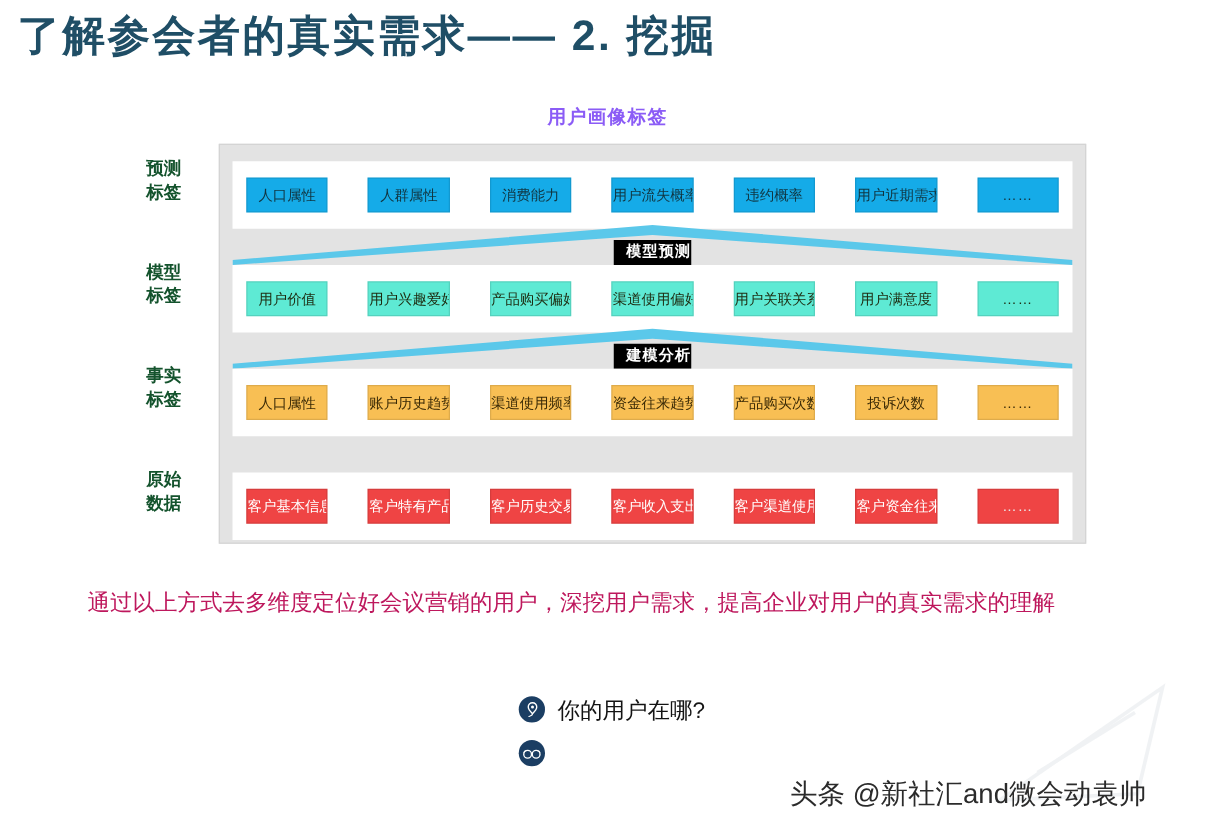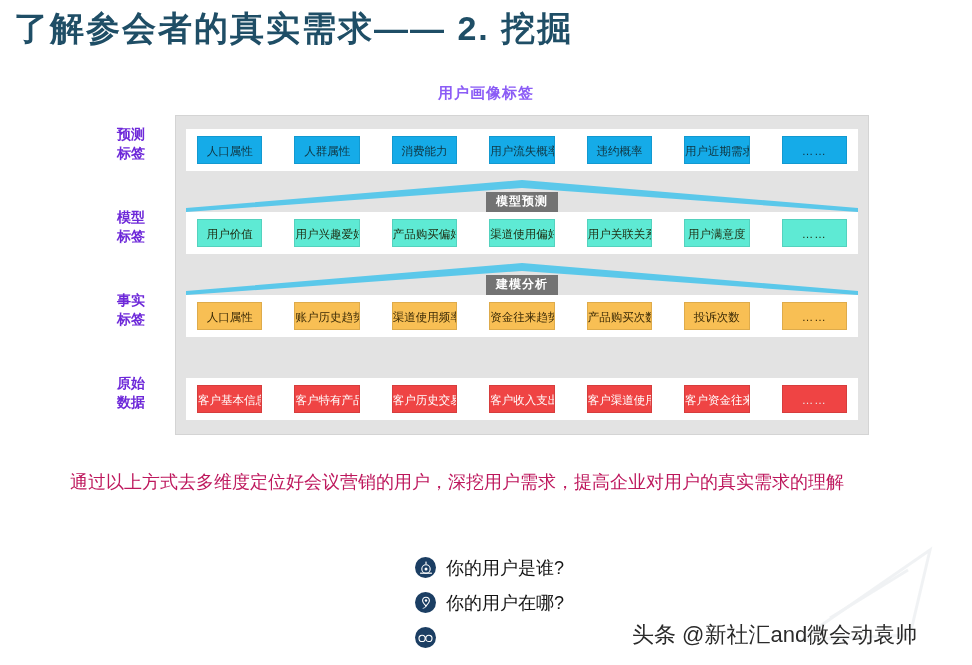--- a/index.html
+++ b/index.html
@@ -64,30 +64,30 @@
     top: 31px;
     width: 72px;
     height: 320px;
   }
   .row-label {
     position: absolute;
     width: 72px;
     text-align: center;
     font-size: 14px;
     font-weight: bold;
-    color: #6d28d9;
+    color: #14532d;
     line-height: 19px;
   }
   .row-label span { display: block; }
 
   .band {
     position: absolute;
     left: 186px;
     width: 672px;
-    height: 42px;
+    height: 54px;
     background: #ffffff;
     display: flex;
     align-items: center;
     padding: 0 8px;
     box-sizing: border-box;
     gap: 26px;
   }
   .chip {
     flex: 1 1 0;
     margin: 0 3px;
@@ -127,25 +127,25 @@
     left: 0;
     top: 0;
     width: 672px;
     height: 34px;
     display: flex;
     align-items: flex-end;
     justify-content: center;
   }
   .arrow-label span {
     display: inline-block;
-    background: #737373;
+    background: #000000;
     color: #ffffff;
     font-size: 12px;
     font-weight: bold;
-    padding: 2px 10px 3px 10px;
+    padding: 2px 0 3px 10px;
     letter-spacing: 1px;
     line-height: 15px;
   }
 
   
   .para {
     position: absolute;
     left: 70px;
     top: 466px;
     width: 880px;
@@ -292,31 +292,20 @@
     <div class="chip">客户资金往来</div>
     <div class="chip ellipsis">……</div>
   </div>
 
 </div>
 
 <div class="para">通过以上方式去多维度定位好会议营销的用户，深挖用户需求，提高企业对用户的真实需求的理解</div>
 
 <div class="bullets">
 
-  <div class="bullet">
-    <span class="bullet-icon">
-      <svg width="14" height="14" viewBox="0 0 14 14">
-        <circle cx="7" cy="8" r="4.2" fill="none" stroke="#ffffff" stroke-width="1.1"></circle>
-        <circle cx="7" cy="8" r="1.5" fill="#ffffff"></circle>
-        <rect x="6.4" y="0.6" width="1.2" height="2.6" fill="#ffffff"></rect>
-        <rect x="1.1" y="11.6" width="11.8" height="1.2" fill="#ffffff"></rect>
-      </svg>
-    </span>
-    <span class="bullet-text">你的用户是谁?</span>
-  </div>
 
   <div class="bullet">
     <span class="bullet-icon">
       <svg width="14" height="14" viewBox="0 0 14 14">
         <path d="M7 1.2 C5 1.2 3.6 2.7 3.6 4.6 C3.6 6.6 7 10 7 10 C7 10 10.4 6.6 10.4 4.6 C10.4 2.7 9 1.2 7 1.2 Z" fill="none" stroke="#ffffff" stroke-width="1.1"></path>
         <circle cx="7" cy="4.5" r="1.2" fill="#ffffff"></circle>
         <path d="M7 10 C7 12 4 11.6 4 12.6" fill="none" stroke="#ffffff" stroke-width="1"></path>
       </svg>
     </span>
     <span class="bullet-text">你的用户在哪?</span>

